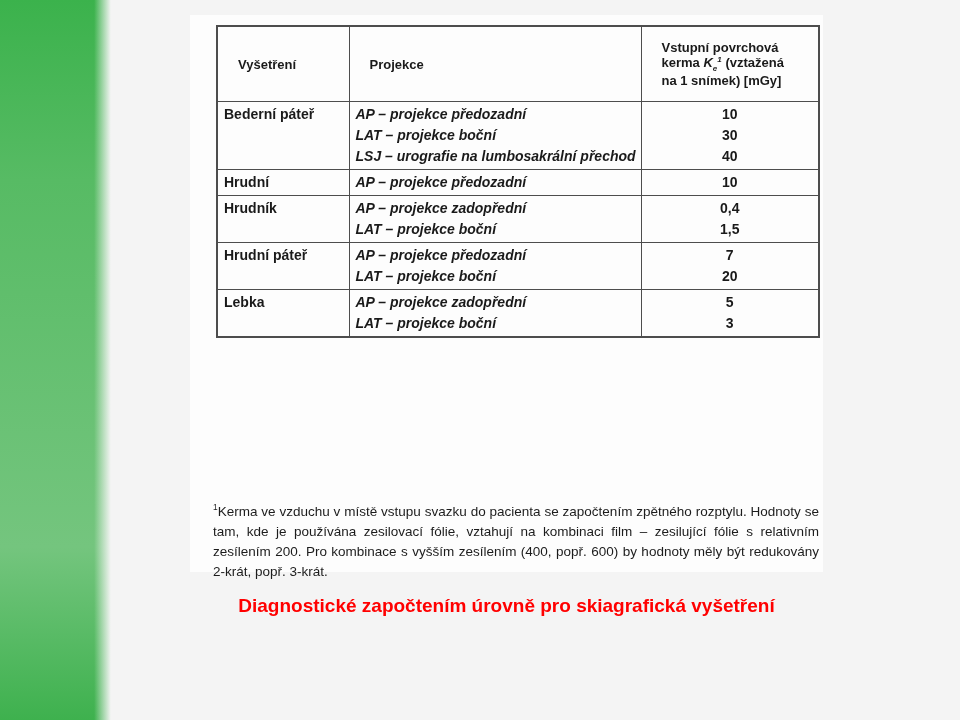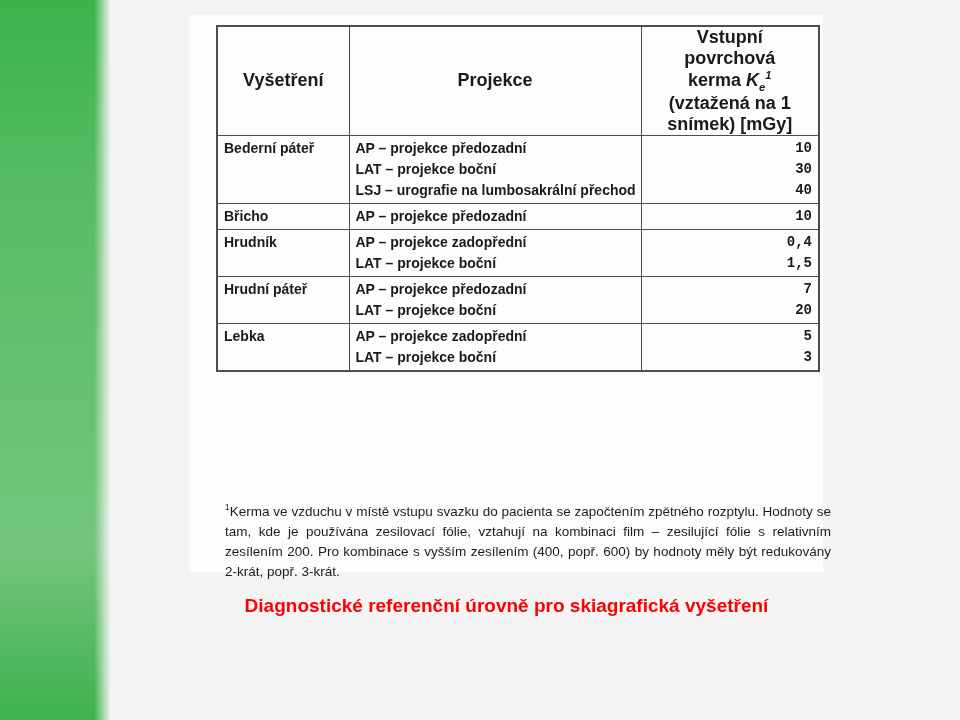--- a/index.html
+++ b/index.html
@@ -19,37 +19,37 @@
     background: #fdfdfd;
   }
   table.drl {
     position: absolute; left: 26px; top: 10px; width: 602px;
     border-collapse: collapse; table-layout: fixed;
     border: 2px solid #4d4d4d;
     color: #1a1a1a;
   }
   table.drl th, table.drl td { border: 1px solid #4d4d4d; }
   table.drl thead th {
-    height: 74px; font-size: 18px; font-weight: bold;
-    text-align: center; vertical-align: middle; padding: 0 20px;
+    height: 74px; font-size: 13px; font-weight: bold;
+    text-align: left; vertical-align: middle; padding: 0 20px;
   }
   table.drl td {
     font-size: 14px; font-weight: bold; line-height: 21px;
     vertical-align: top; padding: 2px 6px; margin-left: 11px;
   }
   td.exam { padding: 2px 5px; }
-  td.proj { padding: 2px 8px; }
+  td.proj { padding: 2px 8px; font-style: italic; }
   td.proj div { line-height: 21px; white-space: nowrap; }
-  td.val { text-align: right; padding: 2px 0; font-family: Liberation Mono, monospace; }
+  td.val { text-align: center; padding: 2px 0; }
   td.val div { line-height: 21px; }
   .sup { vertical-align: super; font-size: 0.62em; }
   .sub { vertical-align: sub; font-size: 0.62em; }
   .ital { font-style: italic; }
   .footnote {
-    position: absolute; left: 35px; top: 482px; width: 606px;
+    position: absolute; left: 23px; top: 482px; width: 606px;
     font-size: 13.5px; line-height: 20px; color: #1c1c1c;
     text-align: justify;
   }
   .slide-title {
     position: absolute; left: 190px; top: 595px; width: 633px;
     text-align: center; font-size: 19px; font-weight: bold;
     color: var(--title-color, #ff0000);
   }
 </style>
 </head>
@@ -81,21 +81,21 @@
           </td>
     <td class="val">
             <div>10</div>
             <div>30</div>
             <div>40</div>
           </td>
   </tr>
 
 
   <tr>
-    <td class="exam">Břicho</td>
+    <td class="exam">Hrudní</td>
     <td class="proj">
             <div>AP – projekce předozadní</div>
           </td>
     <td class="val">
             <div>10</div>
           </td>
   </tr>
 
 
   <tr>
@@ -133,13 +133,13 @@
             <div>3</div>
           </td>
   </tr>
 
 </tbody>
   </table>
 
   <div class="footnote"><span class="sup">1</span><span>Kerma ve vzduchu v místě vstupu svazku do pacienta se započtením zpětného rozptylu. Hodnoty se tam, kde je používána zesilovací fólie, vztahují na kombinaci film – zesilující fólie s relativním zesílením 200. Pro kombinace s vyšším zesílením (400, popř. 600) by hodnoty měly být redukovány 2-krát, popř. 3-krát.</span></div>
 </div>
 
-<div class="slide-title">Diagnostické referenční úrovně pro skiagrafická vyšetření</div>
+<div class="slide-title">Diagnostické započtením úrovně pro skiagrafická vyšetření</div>
 
 </body></html>

